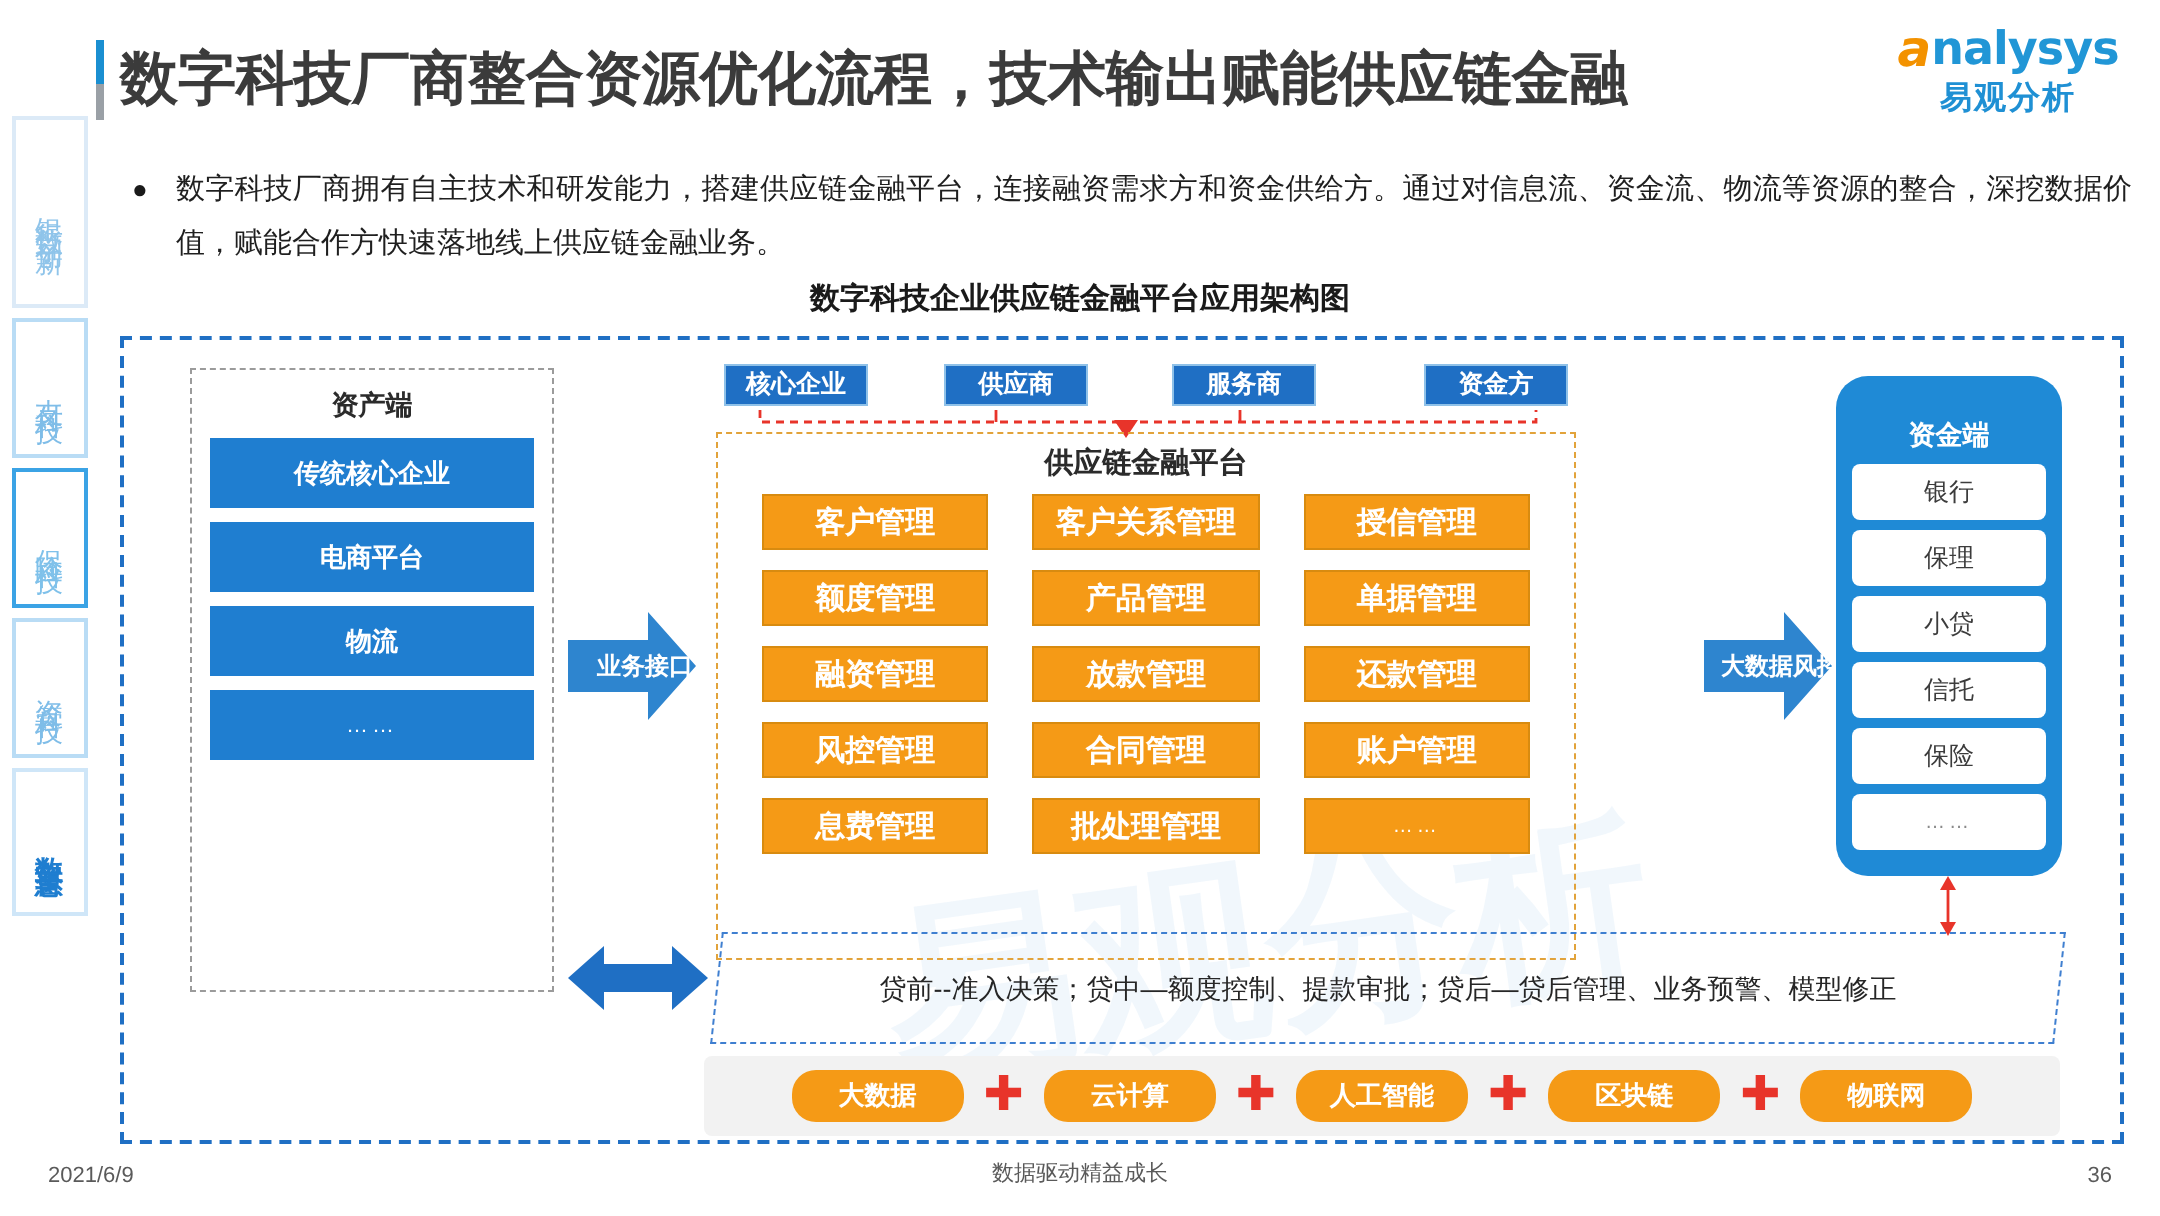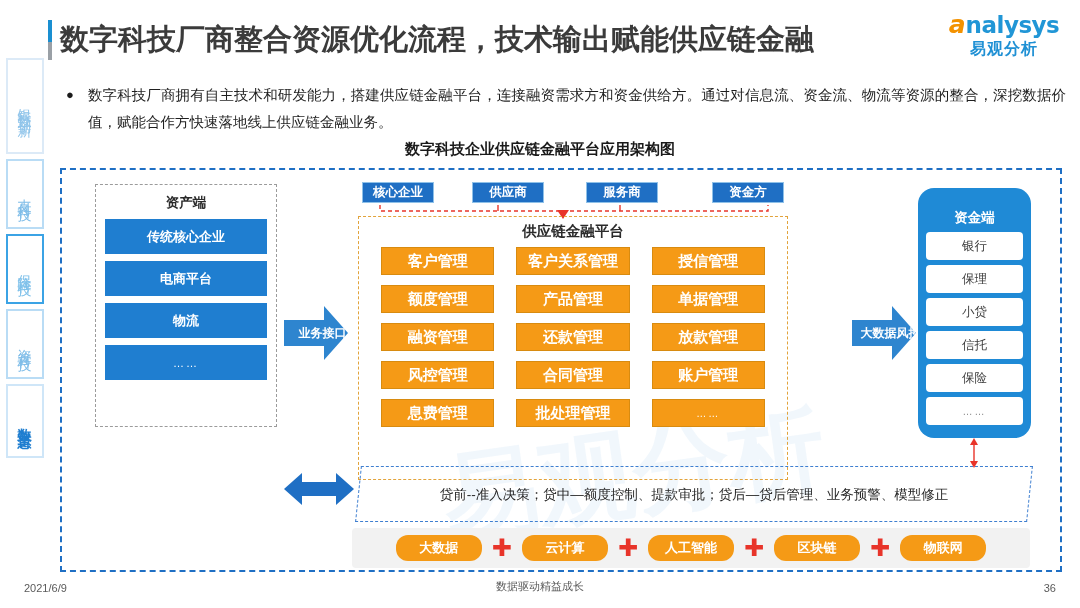--- a/index.html
+++ b/index.html
@@ -38,21 +38,21 @@
   }
 
   
   .diagram {
     position:absolute; left:60px; top:168px; width:1002px; height:404px;
     border:2px dashed #1f6fc4;
   }
 
   
   .asset-box {
-    position:absolute; left:33px; top:14px; width:182px; height:243px;
+    position:absolute; left:33px; top:14px; width:182px; height:312px;
     border:1px dashed #9b9b9b; background:#fff; padding:4px;
   }
   .asset-title { text-align:center; font-size:13.5px; font-weight:700; color:#2b2b2b; padding:5px 0 6px; }
   .blue-item {
     background:#1f7ed0; color:#fff; font-size:13px; font-weight:700;
     height:37px; display:flex; align-items:center; justify-content:center;
     margin:0 4px 5px; border:1px solid #fff;
   }
   .blue-item.dots { font-size:11px; letter-spacing:2px; font-weight:400; }
 
@@ -254,22 +254,22 @@
     <div class="platform">
       <div class="platform-title">供应链金融平台</div>
       <div class="platform-grid">
         <div class="orange-item">客户管理</div>
         <div class="orange-item">客户关系管理</div>
         <div class="orange-item">授信管理</div>
         <div class="orange-item">额度管理</div>
         <div class="orange-item">产品管理</div>
         <div class="orange-item">单据管理</div>
         <div class="orange-item">融资管理</div>
+        <div class="orange-item">放款管理</div>
         <div class="orange-item">还款管理</div>
-        <div class="orange-item">放款管理</div>
         <div class="orange-item">风控管理</div>
         <div class="orange-item">合同管理</div>
         <div class="orange-item">账户管理</div>
         <div class="orange-item">息费管理</div>
         <div class="orange-item">批处理管理</div>
         <div class="orange-item dots">……</div>
       </div>
     </div>
 
     <div class="fund-box">

